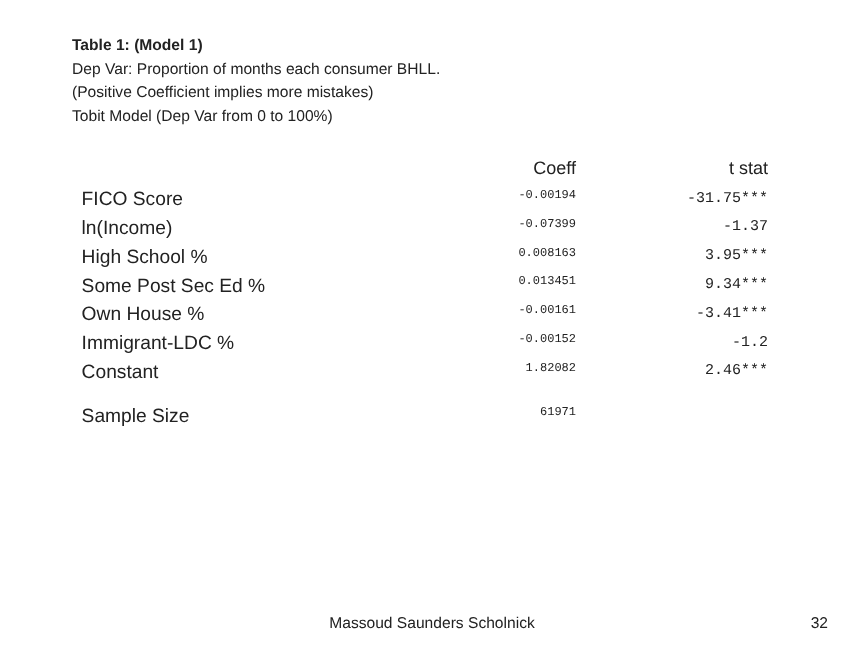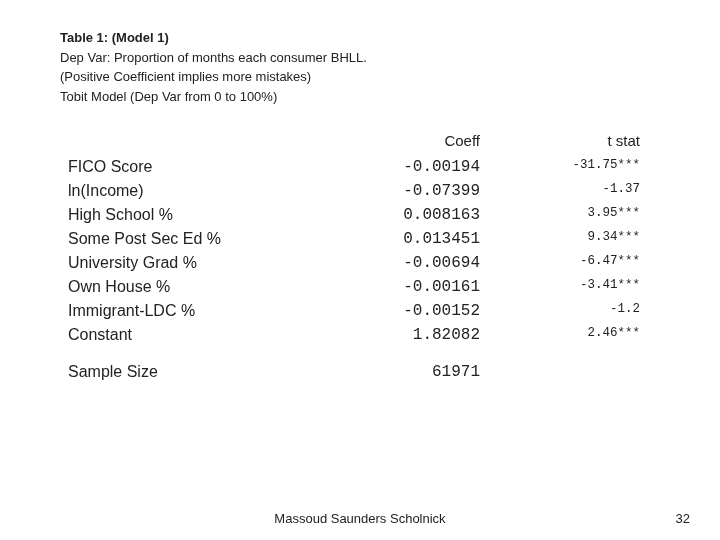--- a/index.html
+++ b/index.html
@@ -50,21 +50,21 @@
       font-size: 16px;
       vertical-align: top;
     }
     tbody tr td.label-col {
       text-align: left;
     }
     tbody tr td.coeff-col {
       text-align: right;
       padding-right: 60px;
       font-family: 'Courier New', monospace;
-      font-size: 16px;
+      font-size: 10px;
     }
     tbody tr td.tstat-col {
       text-align: right;
       padding-right: 20px;
       font-family: 'Courier New', monospace;
       font-size: 12.5px;
     }
     .sample-row td {
       padding-top: 16px;
       margin-left: 16px;
@@ -119,25 +119,20 @@
       <td class="label-col">High School %</td>
       <td class="coeff-col">0.008163</td>
       <td class="tstat-col">3.95***</td>
     </tr>
         <tr>
       <td class="label-col">Some Post Sec Ed %</td>
       <td class="coeff-col">0.013451</td>
       <td class="tstat-col">9.34***</td>
     </tr>
         <tr>
-      <td class="label-col">University Grad %</td>
-      <td class="coeff-col">-0.00694</td>
-      <td class="tstat-col">-6.47***</td>
-    </tr>
-        <tr>
       <td class="label-col">Own House %</td>
       <td class="coeff-col">-0.00161</td>
       <td class="tstat-col">-3.41***</td>
     </tr>
         <tr>
       <td class="label-col">Immigrant-LDC %</td>
       <td class="coeff-col">-0.00152</td>
       <td class="tstat-col">-1.2</td>
     </tr>
         <tr>

